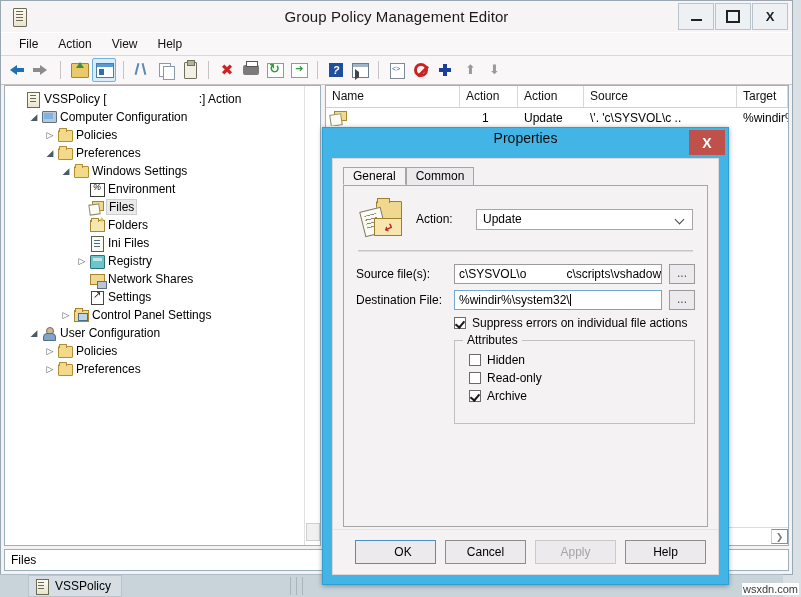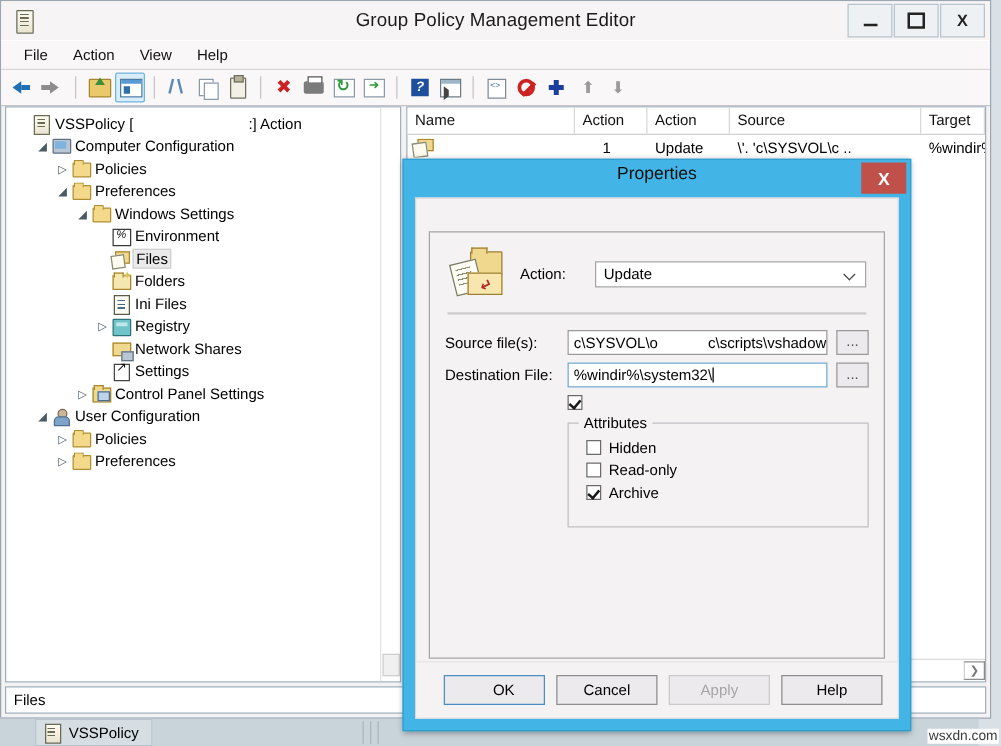--- a/index.html
+++ b/index.html
@@ -556,20 +556,24 @@
   </div>
 
   <div class="dlg">
     <div class="dlg-title">
       <div class="t">Properties</div>
       <div class="dlg-close">X</div>
     </div>
 
     <div class="dlg-body">
 
+      <div class="tabs">
+        <div class="tab active">General</div>
+        <div class="tab">Common</div>
+      </div>
 
       <div class="tabpanel">
 
         <div class="row-action">
           <div class="bigicon">
             <span class="fldr"></span>
               <span class="pg"></span>
               <span class="fldr2"></span>
               <span class="ar">↵</span>
           </div>
@@ -595,20 +599,21 @@
         <div class="frow">
           <div class="flbl">Destination File:</div>
           <div class="input focus">
             <span>%windir%\system32\</span><span class="caret"></span>
           </div>
           <div class="dots">...</div>
         </div>
 
         <div class="ckrow">
           <span class="cbx on"></span>
+          <span>Suppress errors on individual file actions</span>
         </div>
 
         <div class="group">
           <span class="gtitle">Attributes</span>
           <div class="ckrow">
             <span class="cbx"></span>
             <span>Hidden</span>
           </div>
           <div class="ckrow">
             <span class="cbx"></span>

